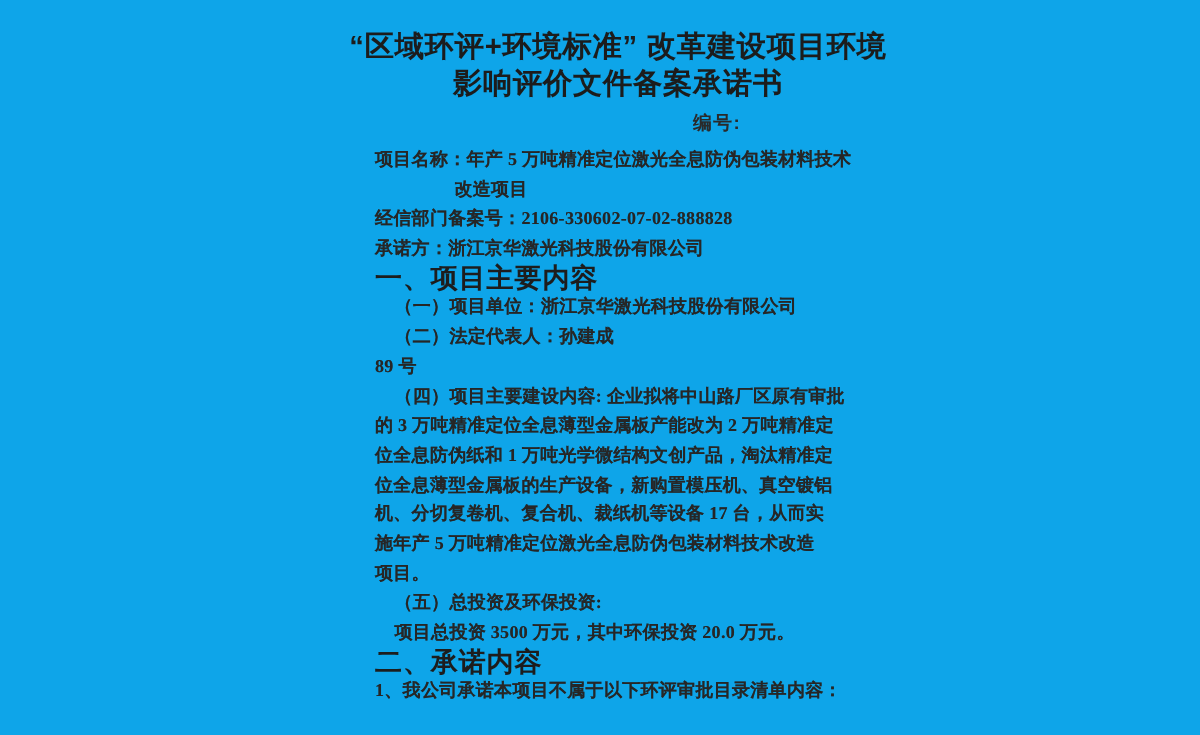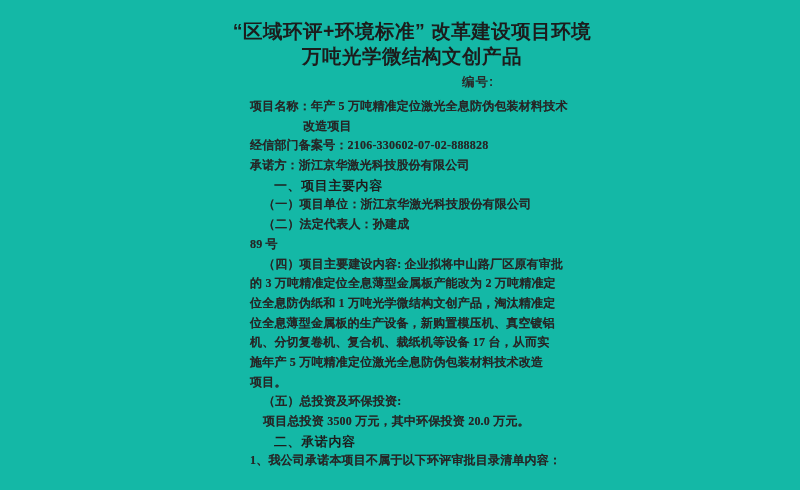--- a/index.html
+++ b/index.html
@@ -4,21 +4,21 @@
 <style>
   html, body {
     margin: 0;
     padding: 0;
     background: #ffffff;
   }
   .scan-page {
     position: relative;
     width: 800px;
     height: 490px;
-    background: #14b8a6;
+    background: #0ea5e9;
     overflow: hidden;
     font-family: "Liberation Serif", "DejaVu Serif", serif;
   }
   .doc-title {
     position: absolute;
     left: 206px;
     top: 19px;
     width: 412px;
     text-align: center;
     font-family: "Liberation Sans", "DejaVu Sans", sans-serif;
@@ -54,35 +54,34 @@
     font-weight: 700;
     letter-spacing: 0.2px;
     white-space: nowrap;
     text-shadow: 0 0 0.4px rgba(40, 40, 40, 0.55);
   }
   .line.hang   { padding-left: 53px; }
   .line.item   { padding-left: 13px; }
   .line.heading {
     font-family: "Liberation Sans", "DejaVu Sans", sans-serif;
     font-weight: 700;
-    font-size: 13px;
+    font-size: 18px;
     color: #1d1d1d;
     letter-spacing: 0.6px;
     text-shadow: none;
-    margin-left: 24px;
   }
 </style>
 </head>
 <body>
 
 <div class="scan-page">
 
   <div class="doc-title">
     <div>“区域环评+环境标准” 改革建设项目环境</div>
-    <div>万吨光学微结构文创产品</div>
+    <div>影响评价文件备案承诺书</div>
   </div>
 
   <div class="doc-number">编号:</div>
 
   <div class="doc-body">
 
   <div class="line plain">项目名称：年产 5 万吨精准定位激光全息防伪包装材料技术</div>
       <div class="line hang">改造项目</div>
       <div class="line plain">经信部门备案号：2106-330602-07-02-888828</div>
       <div class="line plain">承诺方：浙江京华激光科技股份有限公司</div>

